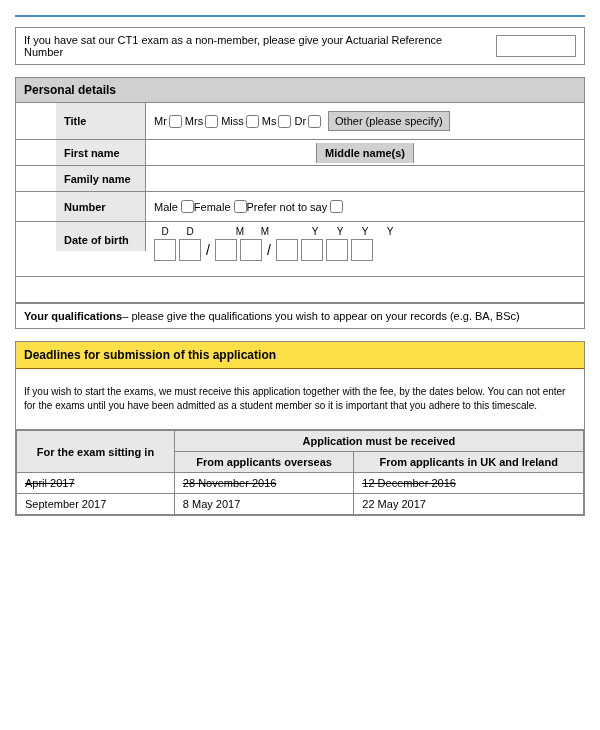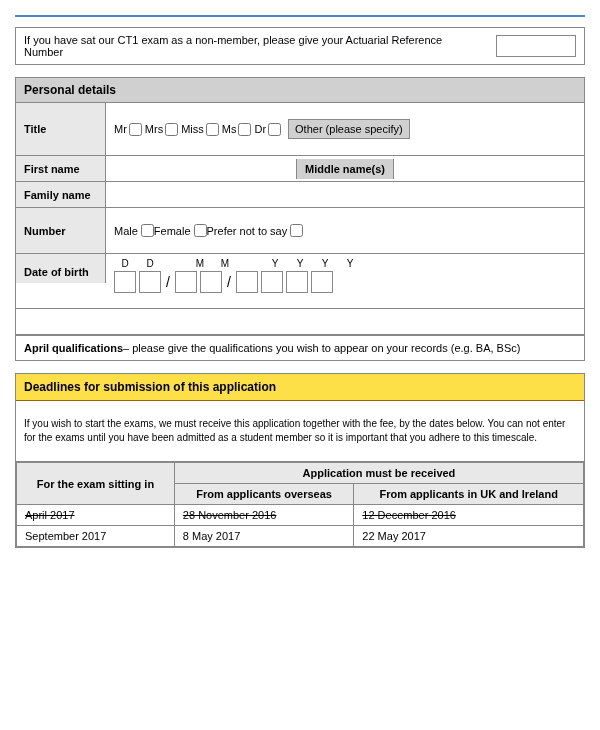--- a/index.html
+++ b/index.html
@@ -64,24 +64,25 @@
     .field-label {
       background: #e8e8e8;
       border-right: 1px solid #888;
       padding: 5px 8px;
       font-weight: bold;
       width: 90px;
       min-width: 90px;
       display: flex;
       align-items: center;
       font-size: 11px;
+      margin-left: 40px;
     }
     .field-content {
       flex: 1;
-      padding: 16px 8px;
+      padding: 8px 8px;
       display: flex;
       align-items: center;
       font-size: 11px;
     }
     .title-row .field-content {
       flex-wrap: wrap;
       gap: 4px;
     }
     .title-options {
       display: flex;
@@ -336,21 +337,21 @@
         <div class="dob-box"></div>
         <div class="dob-box"></div>
         <div class="dob-box"></div>
       </div>
     </div>
   </div>
 
   <div class="field-row blank-row"></div>
 
   <div class="qualifications-row">
-    <span><strong>April qualifications</strong><span>– please give the qualifications you wish to appear on your records (e.g. BA, BSc)</span></span>
+    <span><strong>Your qualifications</strong><span>– please give the qualifications you wish to appear on your records (e.g. BA, BSc)</span></span>
   </div>
 </div>
 
 <div class="deadlines-section">
   <div class="deadlines-header">Deadlines for submission of this application</div>
   <div class="deadlines-intro">If you wish to start the exams, we must receive this application together with the fee, by the dates below. You can not enter for the exams until you have been admitted as a student member so it is important that you adhere to this timescale.</div>
 
   <table class="dl-table">
     <thead>
       <tr>

